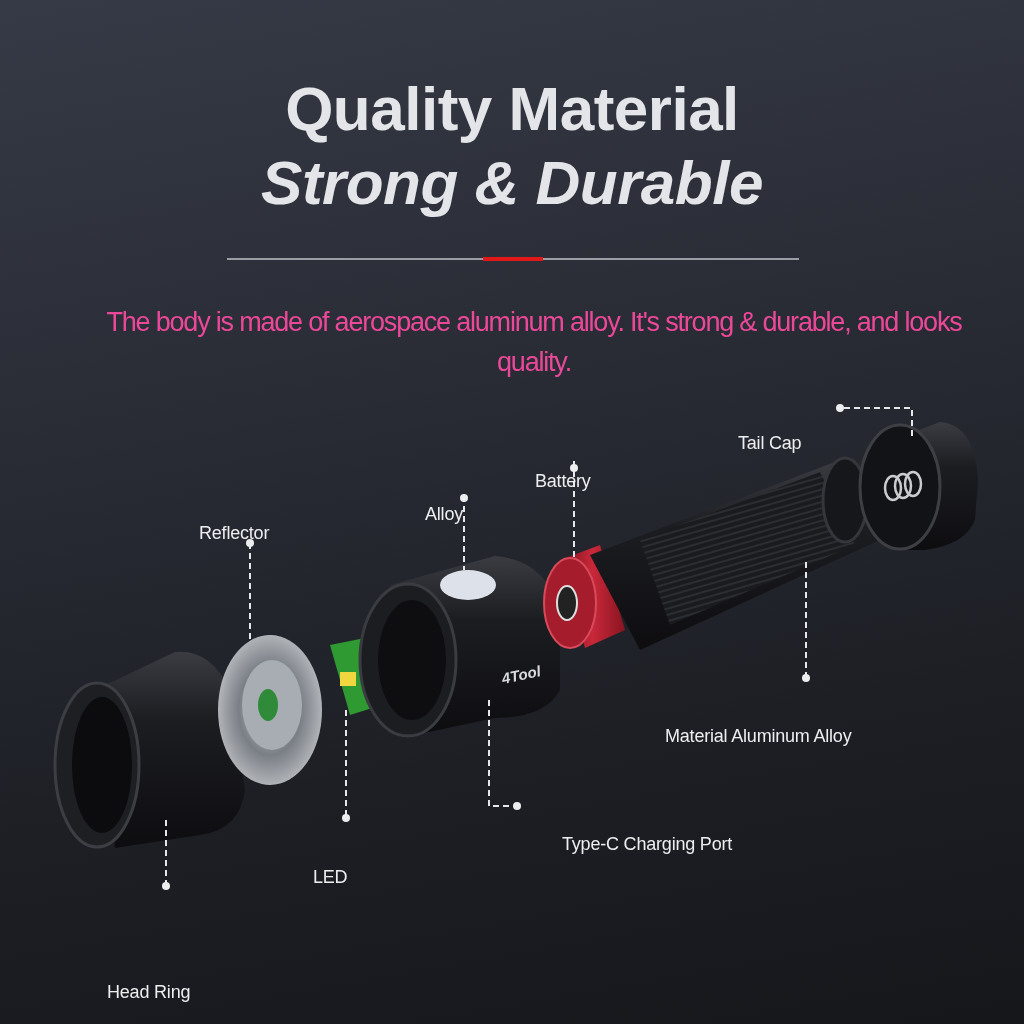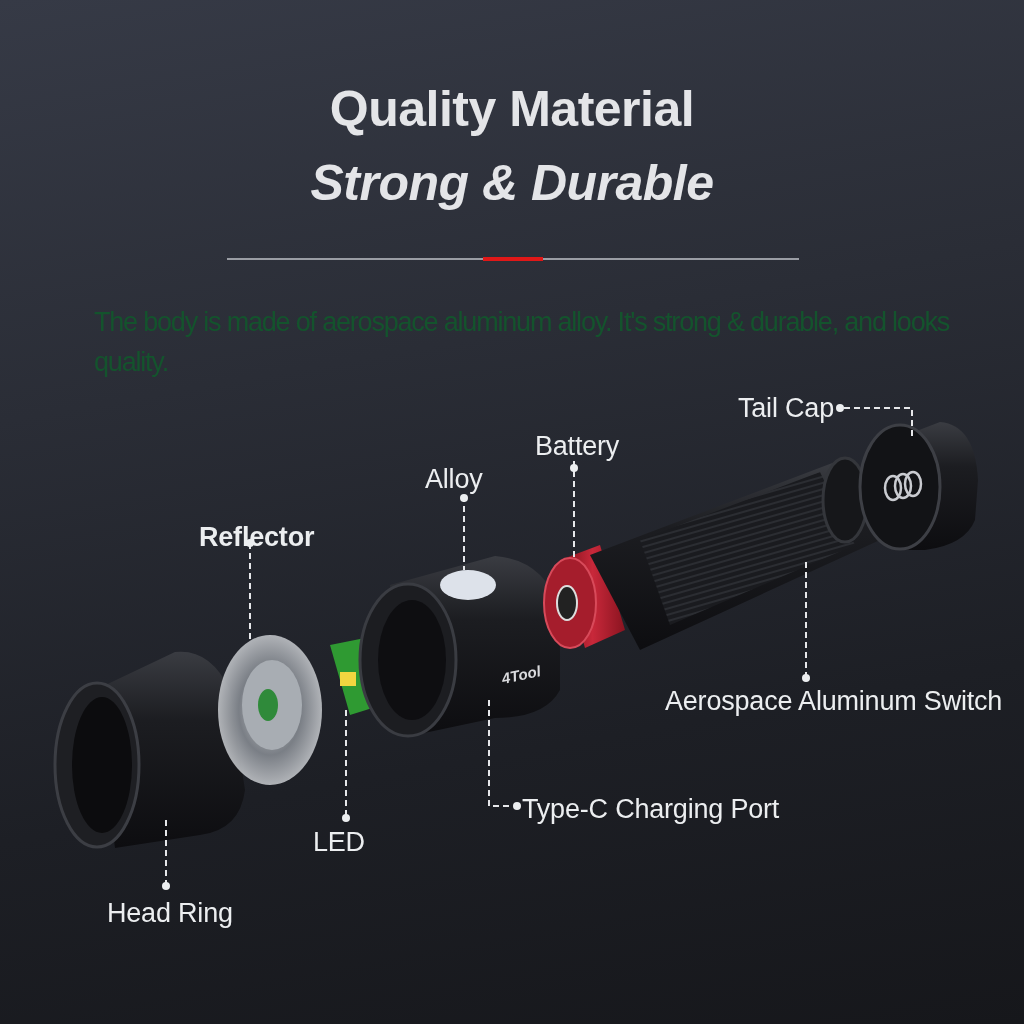--- a/index.html
+++ b/index.html
@@ -1,26 +1,26 @@
 <!DOCTYPE html>
 <html><head>
   <meta charset="utf-8">
   <style>
     html,body{margin:0;padding:0;}
     body{width:1024px;height:1024px;overflow:hidden;position:relative;
       background:linear-gradient(170deg,#363a46 0%,#2a2d36 35%,#1d1f25 70%,#16171b 100%);
       font-family:"Liberation Sans","DejaVu Sans",sans-serif;color:#e6e7ea;}
     .title{position:absolute;left:0;width:1024px;text-align:center;font-weight:bold;
-      font-size:50px;line-height:74px;color:#e4e5e8;letter-spacing:-0.5px;}
+      font-size:62px;line-height:74px;color:#e4e5e8;letter-spacing:-0.5px;}
     .t1{top:72px;} .t2{top:146px;font-style:italic;}
     .rule{position:absolute;top:258px;left:227px;width:572px;height:2px;background:#9a9da4;}
     .rule-accent{position:absolute;top:257px;left:483px;width:60px;height:4px;background:#e01818;}
     .desc{position:absolute;top:302px;left:94px;width:880px;font-size:27px;line-height:40px;
-      color:#14532d;letter-spacing:-1.2px;}
-    .label{position:absolute;font-size:27px;color:#eceef0;white-space:nowrap;letter-spacing:-0.2px;}
+      color:#ec4899;letter-spacing:-1.2px;text-align:center;}
+    .label{position:absolute;font-size:18px;color:#eceef0;white-space:nowrap;letter-spacing:-0.2px;margin-top:40px;}
     svg.art{position:absolute;left:0;top:0;}
   </style>
 </head>
 <body>
 
 <div class="title t1">Quality Material</div>
 <div class="title t2">Strong &amp; Durable</div>
 <div class="rule"></div>
 <div class="rule-accent"></div>
 <div class="desc">The body is made of aerospace aluminum alloy. It's strong &amp; durable, and looks quality.</div>
@@ -114,17 +114,17 @@
     <circle cx="806" cy="678" r="4"></circle>
     <circle cx="517" cy="806" r="4"></circle>
     <circle cx="346" cy="818" r="4"></circle>
     <circle cx="166" cy="886" r="4"></circle>
   </g>
 </svg>
 
 <div class="label" style="left:738px;top:393px;">Tail Cap</div>
 <div class="label" style="left:535px;top:431px;text-align:center;">Battery</div>
 <div class="label" style="left:425px;top:464px;">Alloy</div>
-<div class="label" style="left:199px;top:522px;font-weight:bold;">Reflector</div>
-<div class="label" style="left:665px;top:686px;">Aerospace Aluminum Switch</div>
-<div class="label" style="left:522px;top:794px;">Type-C Charging Port</div>
+<div class="label" style="left:199px;top:483px;">Reflector</div>
+<div class="label" style="left:665px;top:686px;">Material Aluminum Alloy</div>
+<div class="label" style="left:562px;top:794px;">Type-C Charging Port</div>
 <div class="label" style="left:313px;top:827px;">LED</div>
-<div class="label" style="left:107px;top:898px;text-align:right;">Head Ring</div>
+<div class="label" style="left:107px;top:942px;text-align:right;">Head Ring</div>
 
 </body></html>

